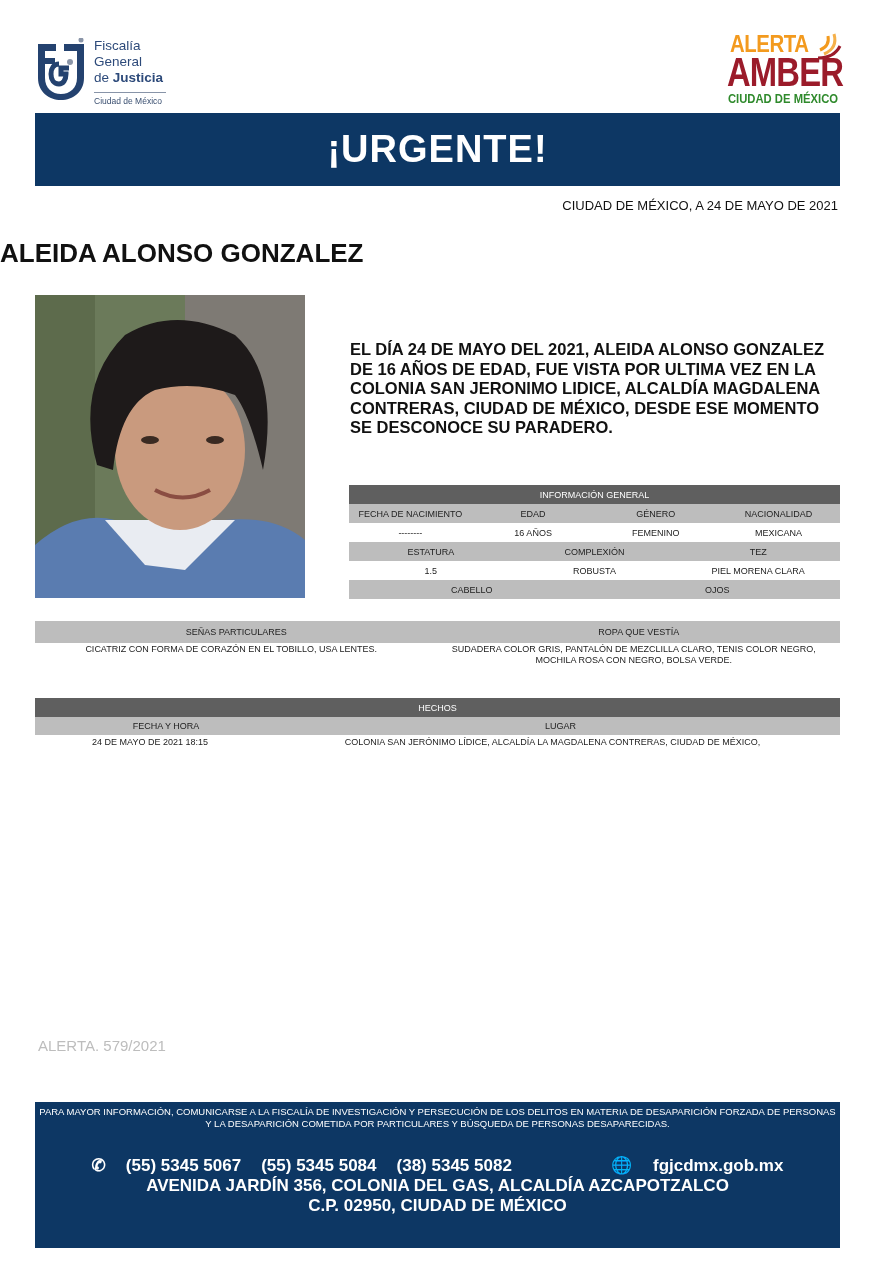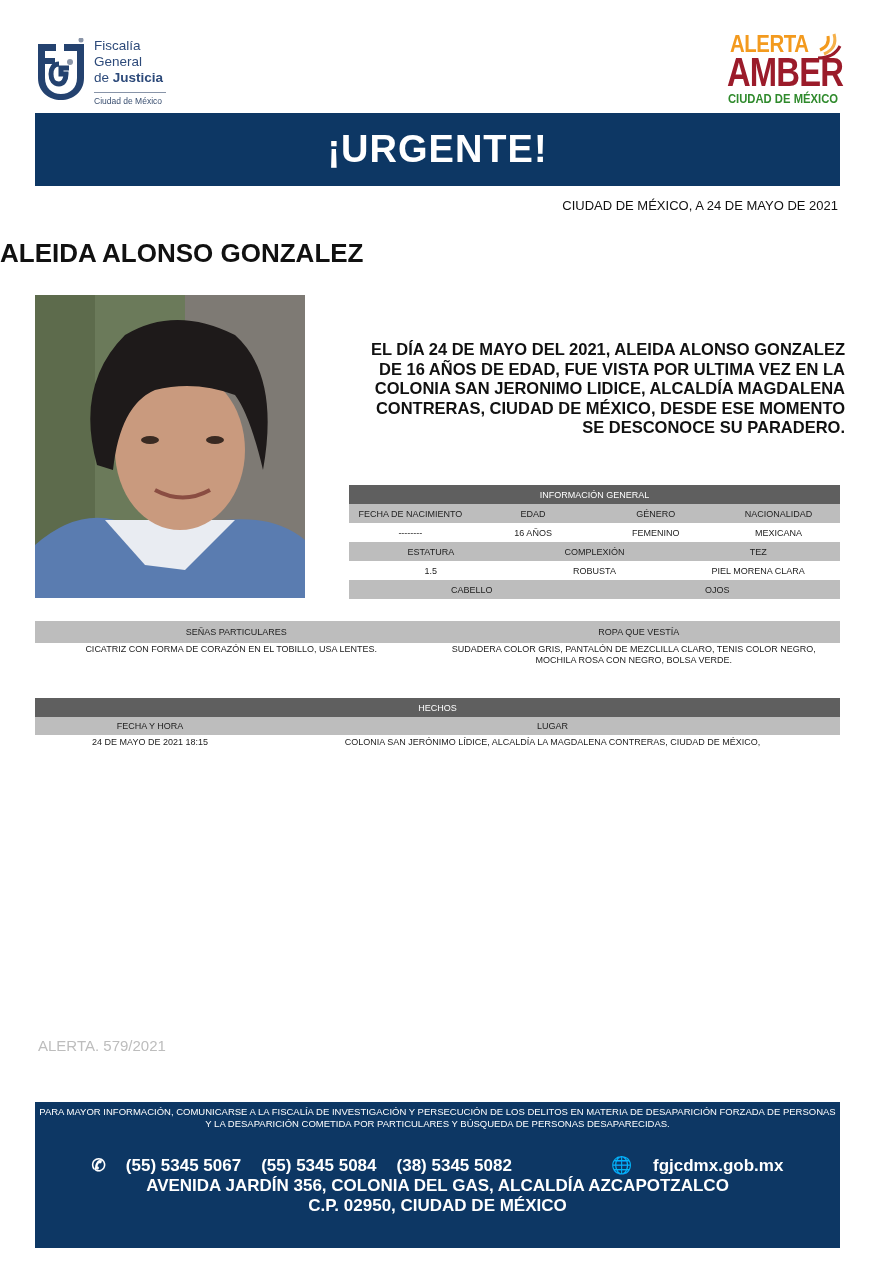--- a/index.html
+++ b/index.html
@@ -15,21 +15,21 @@
   .amber{left:724px;top:28px;width:120px;height:82px;}
   .amber .a1{position:absolute;left:6px;top:2px;font-family:"Liberation Sans",sans-serif;font-weight:bold;font-size:24px;color:#f39a1e;letter-spacing:-0.5px;transform:scaleX(0.85);transform-origin:left;}
   .amber .a2{position:absolute;left:3px;top:22px;font-weight:bold;font-size:40px;color:#9b1b2a;letter-spacing:-1px;transform:scaleX(0.82);transform-origin:left;line-height:44px;}
   .amber .a3{position:absolute;left:4px;top:64px;font-weight:bold;font-size:12.5px;color:#2f8a2c;transform:scaleX(0.9);transform-origin:left;white-space:nowrap;}
   .amber .waves{position:absolute;left:92px;top:4px;}
   
   .urgent{left:35px;top:113px;width:805px;height:73px;background:#0d3764;color:#fff;font-weight:bold;font-size:38px;text-align:center;line-height:73px;letter-spacing:1px;}
   .date{right:37px;top:198px;font-size:13px;color:#111;}
   .name{left:0;width:875px;top:238px;font-weight:bold;font-size:26px;color:#111;}
   .photo{left:35px;top:295px;width:270px;height:303px;background:linear-gradient(160deg,#6c7d5e 0%,#4e5a48 25%,#7b6d62 45%,#a9a2a0 70%,#5a7bab 100%);overflow:hidden;}
-  .desc{left:350px;top:340px;width:495px;text-align:right;font-weight:bold;font-size:16.5px;line-height:19.5px;color:#111;}
+  .desc{left:350px;top:340px;width:495px;text-align:left;font-weight:bold;font-size:16.5px;line-height:19.5px;color:#111;}
   
   .tbl{position:absolute;font-size:9px;text-align:center;color:#222;}
   .bar-dark{background:#5f5f5f;color:#fff;}
   .bar-light{background:#bdbdbd;color:#222;}
   .row{display:flex;align-items:center;height:19px;}
   .row > div{flex:1;}
   .alert-id{left:38px;top:1037px;font-size:15px;color:#bdbdbd;}
   .footer{left:35px;top:1102px;width:805px;height:146px;background:#0d3764;color:#fff;}
   .footer .info{position:absolute;left:0;width:805px;top:4px;text-align:center;font-size:9.5px;line-height:12px;}
   .footer .contact{position:absolute;left:0;width:805px;top:54px;text-align:center;font-weight:bold;font-size:17px;line-height:20px;}
@@ -129,21 +129,21 @@
   <div style="display:flex;align-items:flex-start;padding-top:1px;line-height:11px;">
     <div style="flex:1;">CICATRIZ CON FORMA DE CORAZÓN EN EL TOBILLO, USA LENTES.</div>
     <div style="flex:1;padding:0 10px;">SUDADERA COLOR GRIS, PANTALÓN DE MEZCLILLA CLARO, TENIS COLOR NEGRO, MOCHILA ROSA CON NEGRO, BOLSA VERDE.</div>
   </div>
 </div>
 
 <div class="tbl" style="left:35px;top:698px;width:805px;">
   <div class="row bar-dark">
       <div>HECHOS</div>
     </div>
-  <div class="row bar-light" style="height:18px;">
+  <div class="row bar-light" style="height:18px;padding-left:16px;">
     <div style="flex:0 0 230px;">FECHA Y HORA</div>
     <div style="flex:1;">LUGAR</div>
   </div>
   <div class="row" style="height:14px;">
     <div style="flex:0 0 230px;">24 DE MAYO DE 2021 18:15</div>
     <div style="flex:1;">COLONIA SAN JERÓNIMO LÍDICE, ALCALDÍA LA MAGDALENA CONTRERAS, CIUDAD DE MÉXICO,</div>
   </div>
 </div>
 
 <div class="abs alert-id">ALERTA. 579/2021</div>

